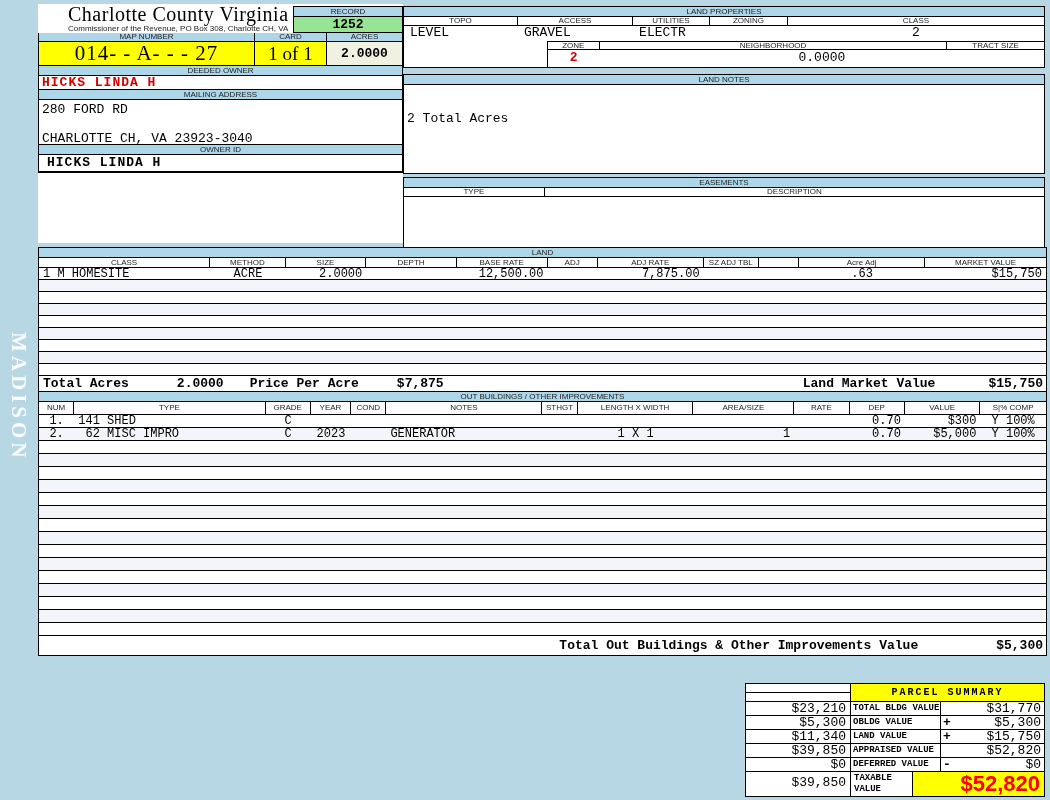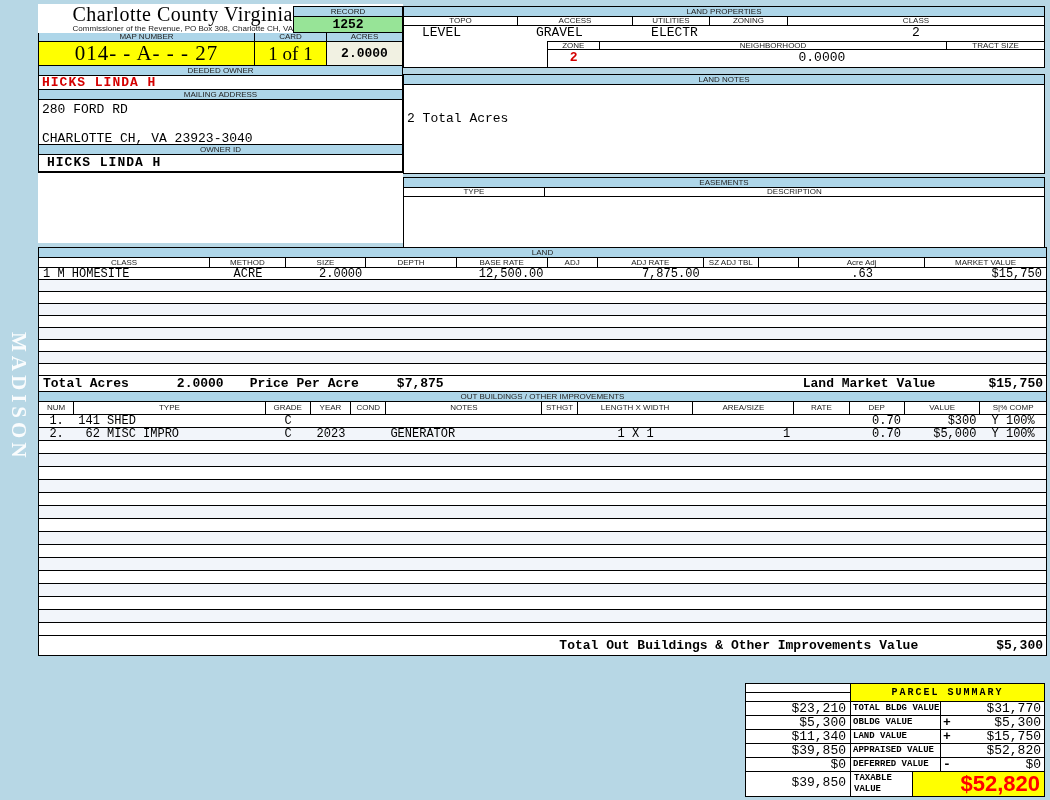--- a/index.html
+++ b/index.html
@@ -16,21 +16,21 @@
   body{background:var(--page-bg);font-family:"Liberation Sans",sans-serif;position:relative;}
 
   
   #sidebar-label{position:absolute;left:6px;top:332px;writing-mode:vertical-rl;
     font-family:"Liberation Serif",serif;font-weight:bold;font-size:21px;letter-spacing:4px;
     color:rgba(255,255,255,.92);}
 
   
   #top-left{position:absolute;left:38px;top:4px;width:365px;height:239px;background:#fff;}
   .tl-titlerow{display:flex;height:29px;}
-  .tl-titlecell{flex:1;padding-left:18px;text-align:right;}
+  .tl-titlecell{flex:1;padding-left:30px;}
   .tl-title{font-family:"Liberation Serif",serif;font-size:20px;line-height:21px;letter-spacing:.5px;color:#000;}
   .tl-sub{font-size:8px;line-height:8px;color:#222;white-space:nowrap;}
   .record-box{width:110px;border:1px solid #000;margin-top:2px;height:27px;}
   .bar{background:var(--bar);border-bottom:1px solid #000;text-align:center;
     font-size:8px;line-height:9px;height:10px;color:#222;overflow:hidden;}
   .record-val{background:var(--green);text-align:center;font-family:"Liberation Mono",monospace;
     font-weight:bold;font-size:13px;line-height:15px;}
   .tl-body{border:1px solid #000;border-top:none;}
   .maphead{display:flex;height:9px;background:var(--bar);border-bottom:1px solid #000;}
   .maphead span{font-size:8px;line-height:8px;text-align:center;color:#222;overflow:hidden;}
@@ -54,21 +54,21 @@
     font-weight:bold;font-size:13px;line-height:16px;padding-left:8px;letter-spacing:1px;}
 
   
   #top-right{position:absolute;left:403px;top:6px;width:642px;}
   .lp-box{border:1px solid #000;background:#fff;}
   .lp-heads{display:flex;height:9px;border-bottom:1px solid #000;}
   .lp-heads span{font-size:8px;line-height:8px;text-align:center;color:#222;border-right:1px solid #000;overflow:hidden;}
   .lp-heads span:last-child{border-right:none;}
   .w-topo{width:17.8%;} .w-access{width:18%;} .w-util{width:12%;} .w-zoning{width:12.2%;} .w-class{width:40%;flex:1;}
   .lp-vals{display:flex;height:15px;font-family:"Liberation Mono",monospace;font-size:13px;line-height:14px;}
-  .lp-vals span{padding-left:18px;white-space:pre;}
+  .lp-vals span{padding-left:6px;white-space:pre;}
   .lp-vals .w-class{text-align:center;padding-left:0;}
   .zone-strip{display:flex;height:26px;}
   .zone-blank{width:22.3%;}
   .zone-right{flex:1;border-left:1px solid #000;display:flex;flex-direction:column;}
   .zone-heads{display:flex;height:9px;border-top:1px solid #000;border-bottom:1px solid #000;}
   .zone-heads span{font-size:8px;line-height:8px;text-align:center;color:#222;overflow:hidden;}
   .zw-zone{width:10.5%;border-right:1px solid #000;}
   .zw-nb{width:70%;border-right:1px solid #000;}
   .zw-tract{flex:1;}
   .zone-vals{display:flex;flex:1;font-family:"Liberation Mono",monospace;font-size:13px;line-height:16px;}

